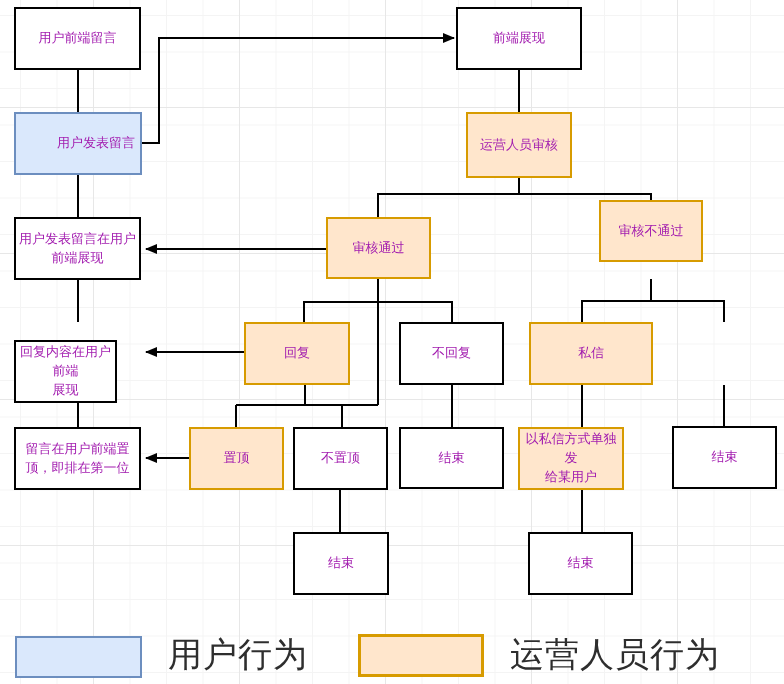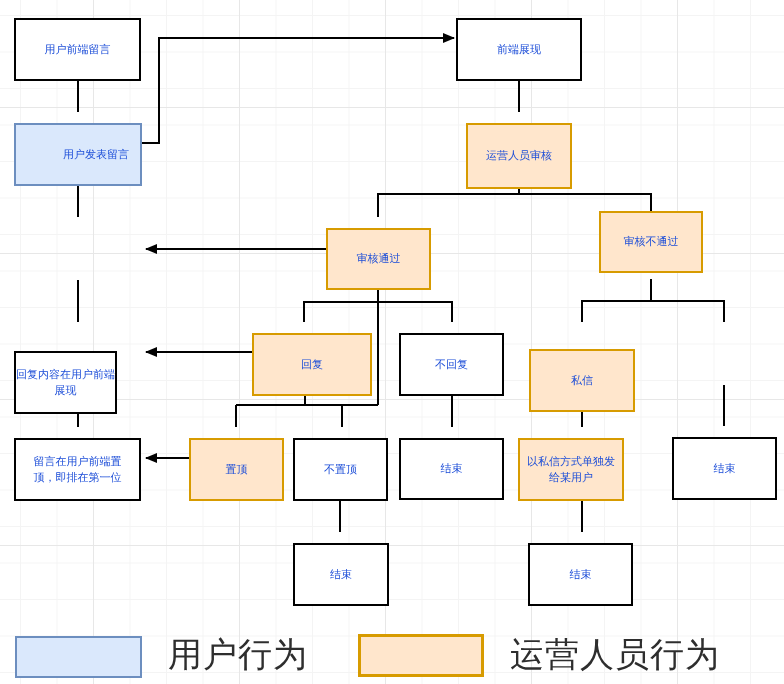--- a/index.html
+++ b/index.html
@@ -12,22 +12,22 @@
       linear-gradient(to bottom, #e7e7e7 1px, transparent 1px),
       linear-gradient(to right, #f4f4f4 1px, transparent 1px),
       linear-gradient(to bottom, #f4f4f4 1px, transparent 1px);
     background-size:146px 146px,146px 146px,36.5px 36.5px,36.5px 36.5px;
     background-position:93px 107px,93px 107px,20px 15px,20px 15px;
   }
   svg.edges { position:absolute; left:0; top:0; width:784px; height:684px; }
   .node {
     position:absolute; box-sizing:border-box;
     display:flex; align-items:center; justify-content:center;
-    text-align:center; font-size:11px; line-height:1.45; color:#1d4ed8;
-    background:#ffffff; border:2px solid #000000;margin-top:11px;
+    text-align:center; font-size:13px; line-height:1.45; color:#a21caf;
+    background:#ffffff; border:2px solid #000000;
   }
   .node span { white-space:pre-line; }
   .node.user { background:#dae8fc; border-color:#6c8ebf;padding-left:36px; }
   .node.ops  { background:#ffe6cc; border-color:#d79b00; }
   .legend-swatch { position:absolute; box-sizing:border-box; }
   .legend-swatch.user { background:#dae8fc; border:2px solid #6c8ebf; }
   .legend-swatch.ops  { background:#ffe6cc; border:3px solid #d79b00; }
   .legend-label { position:absolute; font-size:34px; line-height:36px; color:#2e2e2e; letter-spacing:1px;font-family:Liberation Serif, serif; }
 </style>
 </head>
@@ -72,37 +72,41 @@
   </div>
   <div class="node" style="left:456px;top:7px;width:126px;height:63px">
     <span>前端展现</span>
   </div>
   <div class="node user" style="left:14px;top:112px;width:128px;height:63px">
     <span>用户发表留言</span>
   </div>
   <div class="node ops" style="left:466px;top:112px;width:106px;height:66px">
     <span>运营人员审核</span>
   </div>
+  <div class="node" style="left:14px;top:217px;width:127px;height:63px">
+    <span>用户发表留言在用户
+前端展现</span>
+  </div>
   <div class="node ops" style="left:326px;top:217px;width:105px;height:62px">
     <span>审核通过</span>
   </div>
   <div class="node ops" style="left:599px;top:200px;width:104px;height:62px">
     <span>审核不通过</span>
   </div>
   <div class="node" style="left:14px;top:340px;width:103px;height:63px">
     <span>回复内容在用户前端
 展现</span>
   </div>
-  <div class="node ops" style="left:252px;top:322px;width:120px;height:63px">
+  <div class="node ops" style="left:244px;top:322px;width:106px;height:63px">
     <span>回复</span>
   </div>
   <div class="node" style="left:399px;top:322px;width:105px;height:63px">
     <span>不回复</span>
   </div>
-  <div class="node ops" style="left:529px;top:338px;width:106px;height:63px">
+  <div class="node ops" style="left:529px;top:322px;width:124px;height:63px">
     <span>私信</span>
   </div>
   <div class="node" style="left:14px;top:427px;width:127px;height:63px">
     <span>留言在用户前端置
 顶，即排在第一位</span>
   </div>
   <div class="node ops" style="left:189px;top:427px;width:95px;height:63px">
     <span>置顶</span>
   </div>
   <div class="node" style="left:293px;top:427px;width:95px;height:63px">

